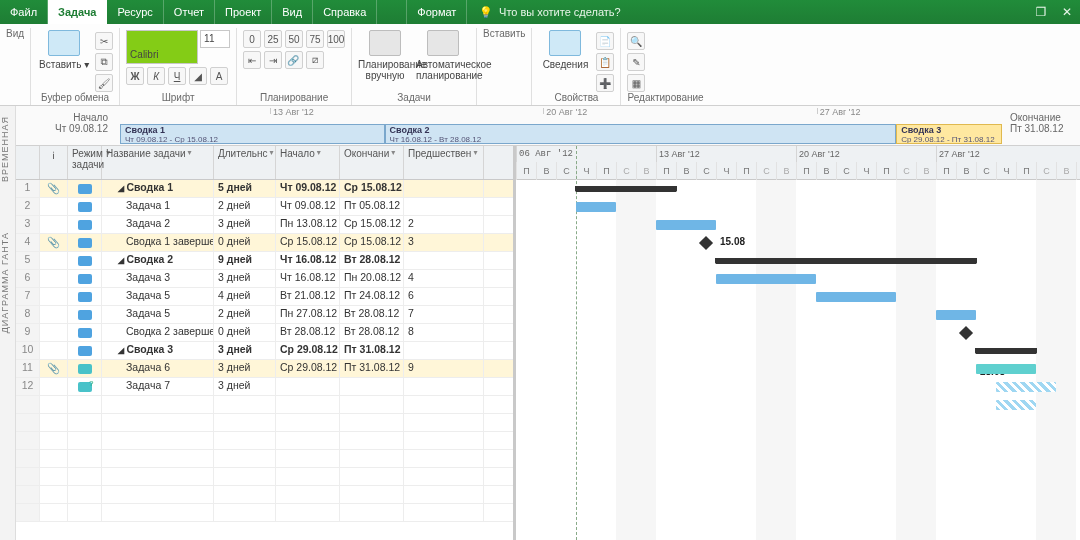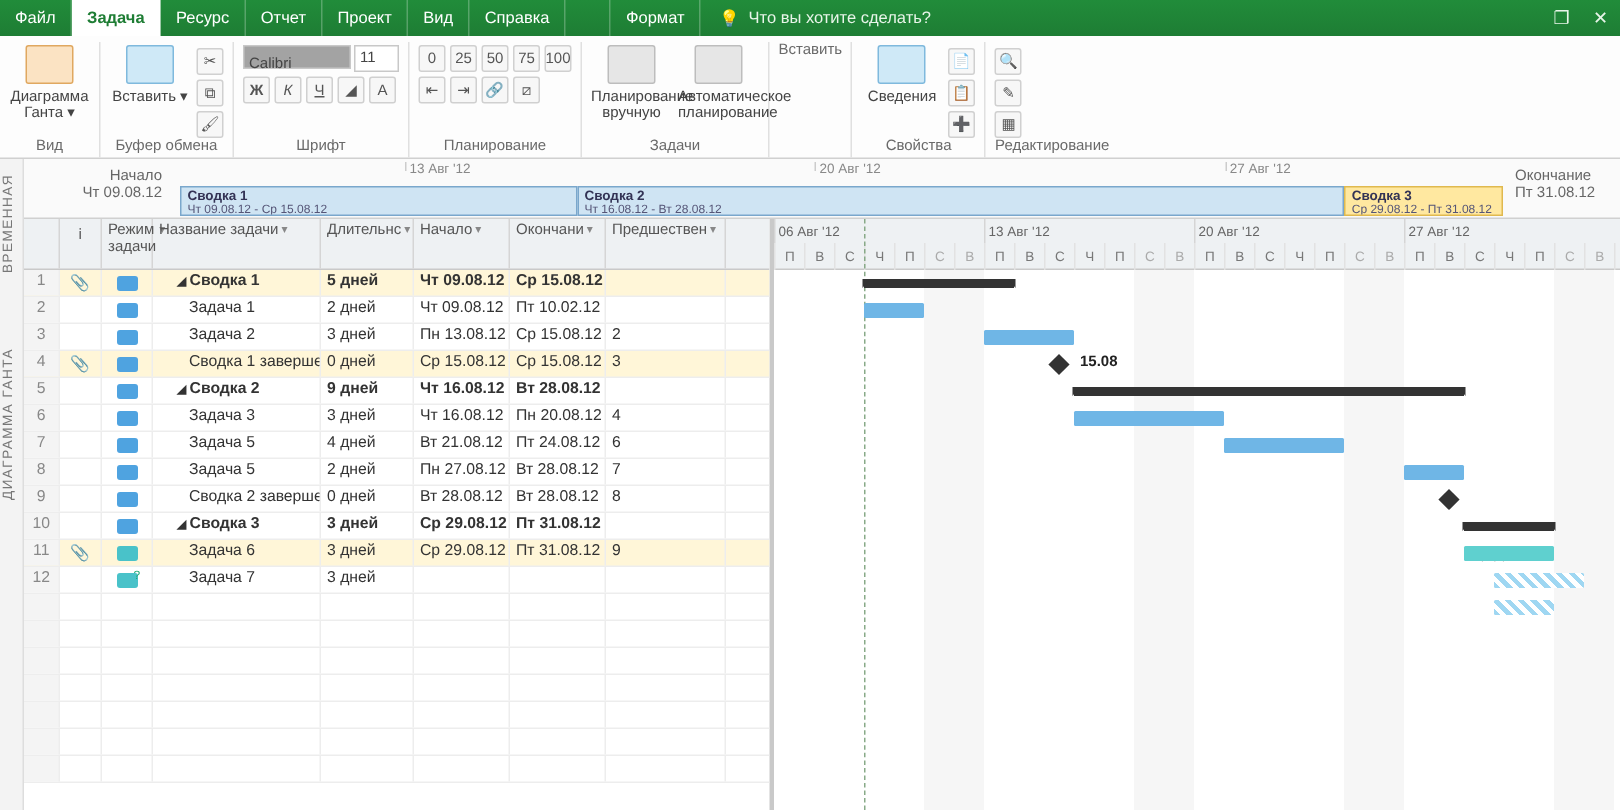--- a/index.html
+++ b/index.html
@@ -16,21 +16,21 @@
 .rgrp .body{flex:1;display:flex;align-items:flex-start;gap:4px;padding-top:2px}
 .rgrp .cap{color:#6a6a6a;font-size:10px;text-align:center;padding-bottom:2px}
 .bigbtn{width:54px;text-align:center;line-height:1.1}
 .bigbtn .ic{width:32px;height:26px;margin:0 auto 3px;background:#cfe9f7;border:1px solid #7fb9dd;border-radius:2px}
 .bigbtn .ic.orange{background:#fbe3c3;border-color:#e0a860}
 .bigbtn .ic.gray{background:#e6e6e6;border-color:#bdbdbd}
 .bigbtn .lbl{font-size:10px;color:#444}
 .smrow{display:flex;gap:3px}
 .sm{width:18px;height:18px;border:1px solid #d0d0d0;background:#f7f7f7;border-radius:2px;display:flex;align-items:center;justify-content:center;font-size:10px;color:#555}
 .fontbox{display:flex;gap:2px}
-.fontname{width:72px;height:16px;border:1px solid #c8c8c8;background:#a3a3a3;padding:4px 3px;font-size:10px;line-height:16px;color:#444}
+.fontname{width:72px;height:16px;border:1px solid #c8c8c8;background:#84cc16;padding:16px 3px;font-size:10px;line-height:16px;color:#444}
 .fontsize{width:30px;height:18px;border:1px solid #c8c8c8;background:#fff;padding:0 3px;font-size:10px;line-height:16px;color:#444}
 .linkitem{display:flex;align-items:center;gap:4px;font-size:10px;color:#555}
 .linkitem .ic2{width:14px;height:14px;background:#d3e9d0;border:1px solid #8fbf87;border-radius:2px}
 
 .timeline{height:40px;background:#fafafa;border-bottom:1px solid #d0d0d0;position:relative;padding-left:120px}
 .timeline .startlbl{position:absolute;left:8px;top:6px;font-size:10px;color:#666;text-align:right;width:100px}
 .timeline .endlbl{position:absolute;right:0;top:6px;font-size:10px;color:#666;text-align:left;width:70px}
 .tl-track{position:absolute;left:120px;right:78px;top:4px;bottom:4px;}
 .tl-tick{position:absolute;top:-2px;font-size:9px;color:#888;border-left:1px solid #ccc;height:6px;padding-left:2px;line-height:9px}
 .tl-bar{position:absolute;top:14px;height:20px;border:1px solid #7aa7cc;background:#cfe4f3;font-size:9px;padding:1px 4px;line-height:9px;overflow:hidden}
@@ -105,26 +105,20 @@
       <span>💡</span>
       <span>Что вы хотите сделать?</span>
     </div>
   <div class="spacer"></div>
   <div class="winbtn">❐</div>
   <div class="winbtn">✕</div>
 </div>
 
 <div class="ribbon">
   <div class="rgrp">
-      <div class="body">
-        <div class="bigbtn">
-          <div class="ic orange"></div>
-          <div class="lbl">Диаграмма Ганта ▾</div>
-        </div>
-      </div>
       <div class="cap">Вид</div>
     </div>
   <div class="rgrp">
       <div class="body">
         <div class="bigbtn">
           <div class="ic"></div>
           <div class="lbl">Вставить ▾</div>
         </div>
         <div style="display:flex;flex-direction:column;gap:3px;padding-top:2px">
           <div class="sm">✂</div>
@@ -292,21 +286,21 @@
         </div>
         <div class="row">
           <div class="c c0">2</div>
           <div class="c c1"></div>
           <div class="c c2">
             <span class="task-ic"></span>
           </div>
           <div class="c c3 indent2">Задача 1</div>
           <div class="c c4">2 дней</div>
           <div class="c c5">Чт 09.08.12</div>
-          <div class="c c6">Пт 10.02.12</div>
+          <div class="c c6">Пт 05.08.12</div>
           <div class="c c7"></div>
         </div>
         <div class="row">
           <div class="c c0">3</div>
           <div class="c c1"></div>
           <div class="c c2">
             <span class="task-ic"></span>
           </div>
           <div class="c c3 indent2">Задача 2</div>
           <div class="c c4">3 дней</div>
@@ -489,21 +483,21 @@
           <div class="c c3"></div>
           <div class="c c4"></div>
           <div class="c c5"></div>
           <div class="c c6"></div>
           <div class="c c7"></div>
         </div>
       </div>
   </div>
   <div class="gantt">
     <div class="gh-scale" id="gscale">
-        <div class="gh-week" style="left: 0px;">06 Авг '12</div>
+        <div class="gh-week" style="left: 0px; font-family: Liberation Mono, monospace;">06 Авг '12</div>
         <div class="gh-week" style="left: 140px;">13 Авг '12</div>
         <div class="gh-week" style="left: 280px;">20 Авг '12</div>
         <div class="gh-week" style="left: 420px;">27 Авг '12</div>
         <div class="gh-days">
           <div class="gh-day" style="left: 0px;">П</div>
           <div class="gh-day" style="left: 20px;">В</div>
           <div class="gh-day" style="left: 40px;">С</div>
           <div class="gh-day" style="left: 60px;">Ч</div>
           <div class="gh-day" style="left: 80px;">П</div>
           <div class="gh-day we" style="left: 100px;">С</div>

